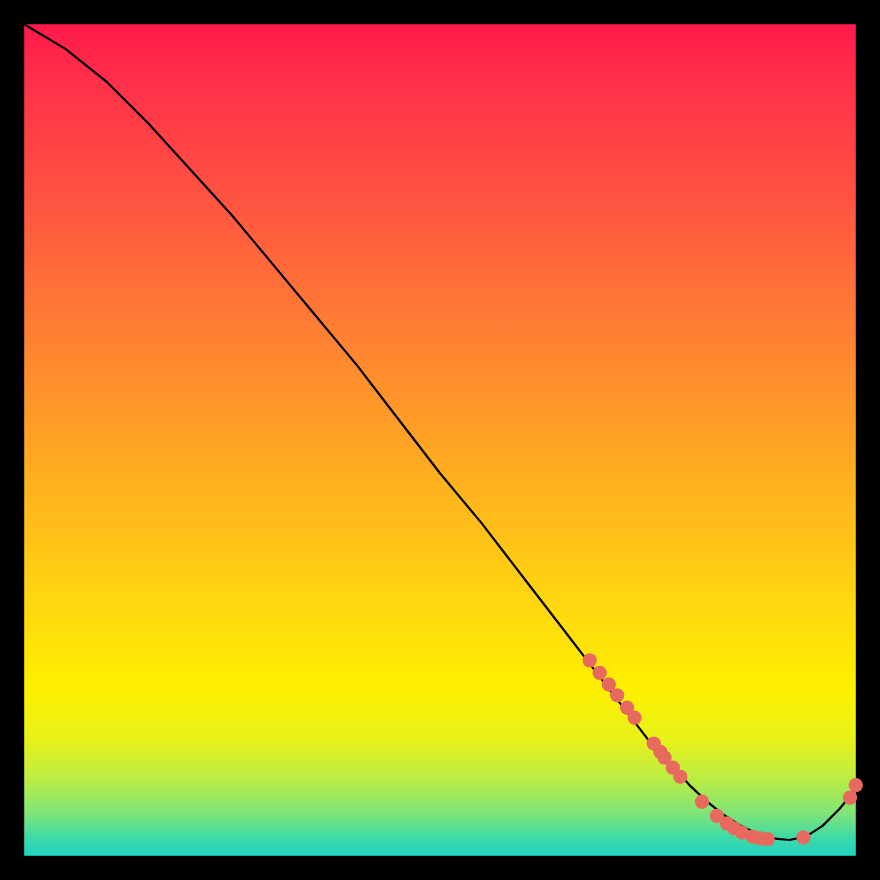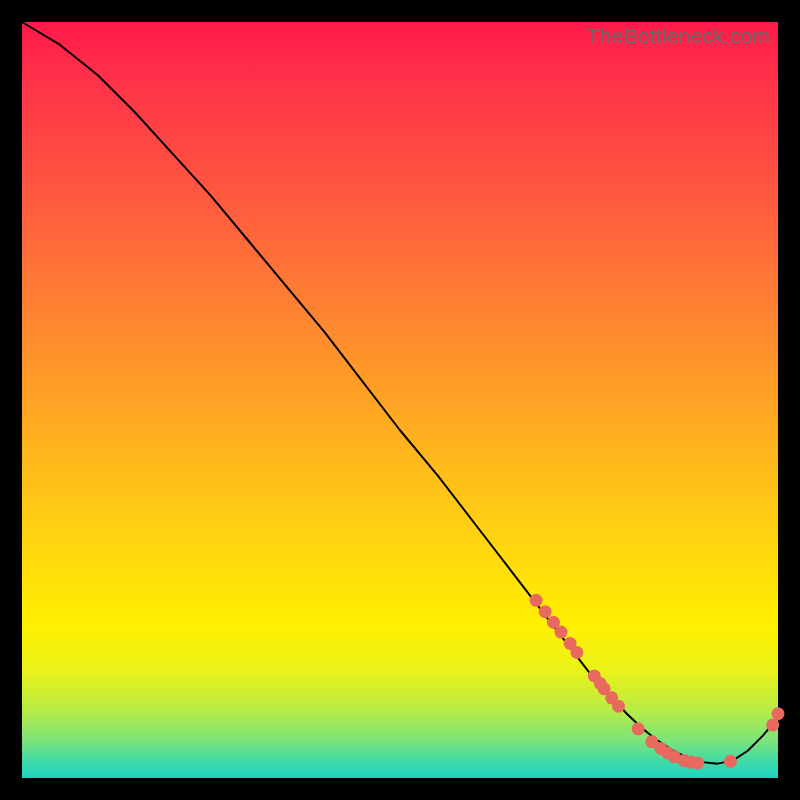--- a/index.html
+++ b/index.html
@@ -68,21 +68,20 @@
   .dot {
     fill: #e86a5e;
     stroke: none;
   }
 </style>
 </head>
 <body>
 
 <div class="frame">
   <div class="plot-area">
-    <div class="watermark">TheBottleneck.com</div>
     <svg class="overlay" viewBox="0 0 756 756" preserveAspectRatio="none">
       <path id="curve-path" class="curve" d="M0.00 0.00 L37.80 22.68 L75.60 52.92 L113.40 90.72 L151.20 132.30 L189.00 173.88 L226.80 219.24 L264.60 264.60 L302.40 309.96 L340.20 359.10 L378.00 408.24 L415.80 453.60 L453.60 502.74 L491.40 551.88 L529.20 601.02 L567.00 650.16 L604.80 691.74 L619.92 706.10 L635.04 718.20 L650.16 728.03 L665.28 735.59 L680.40 740.12 L695.52 741.64 L710.64 738.61 L725.76 728.78 L740.88 713.66 L756.00 695.52"></path>
       <g id="dots">
           <circle cx="514.08" cy="578.34" r="6.5" class="dot" fill="#e86a5e"></circle>
           <circle cx="523.15" cy="589.68" r="6.5" class="dot" fill="#e86a5e"></circle>
           <circle cx="531.47" cy="600.26" r="6.5" class="dot" fill="#e86a5e"></circle>
           <circle cx="539.03" cy="610.09" r="6.5" class="dot" fill="#e86a5e"></circle>
           <circle cx="548.10" cy="621.43" r="6.5" class="dot" fill="#e86a5e"></circle>
           <circle cx="554.90" cy="630.50" r="6.5" class="dot" fill="#e86a5e"></circle>
           <circle cx="572.29" cy="653.94" r="6.5" class="dot" fill="#e86a5e"></circle>

